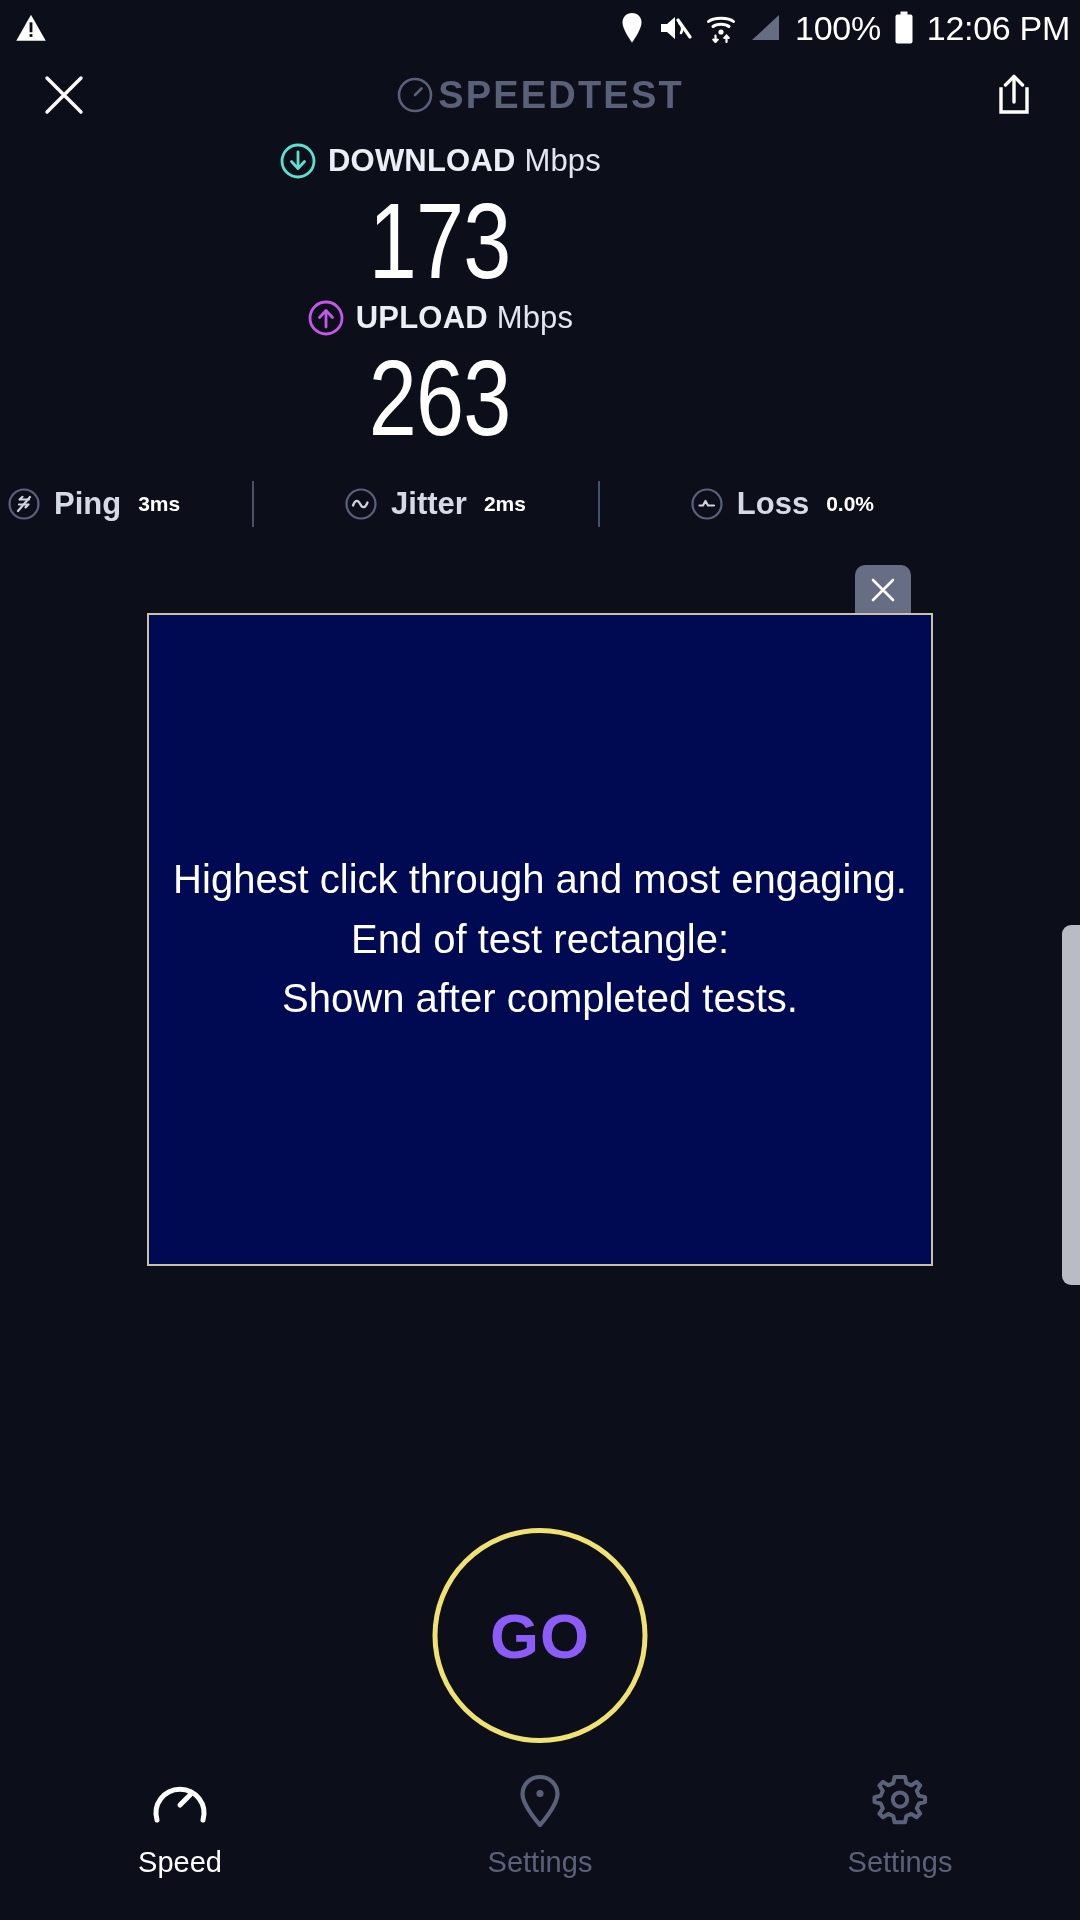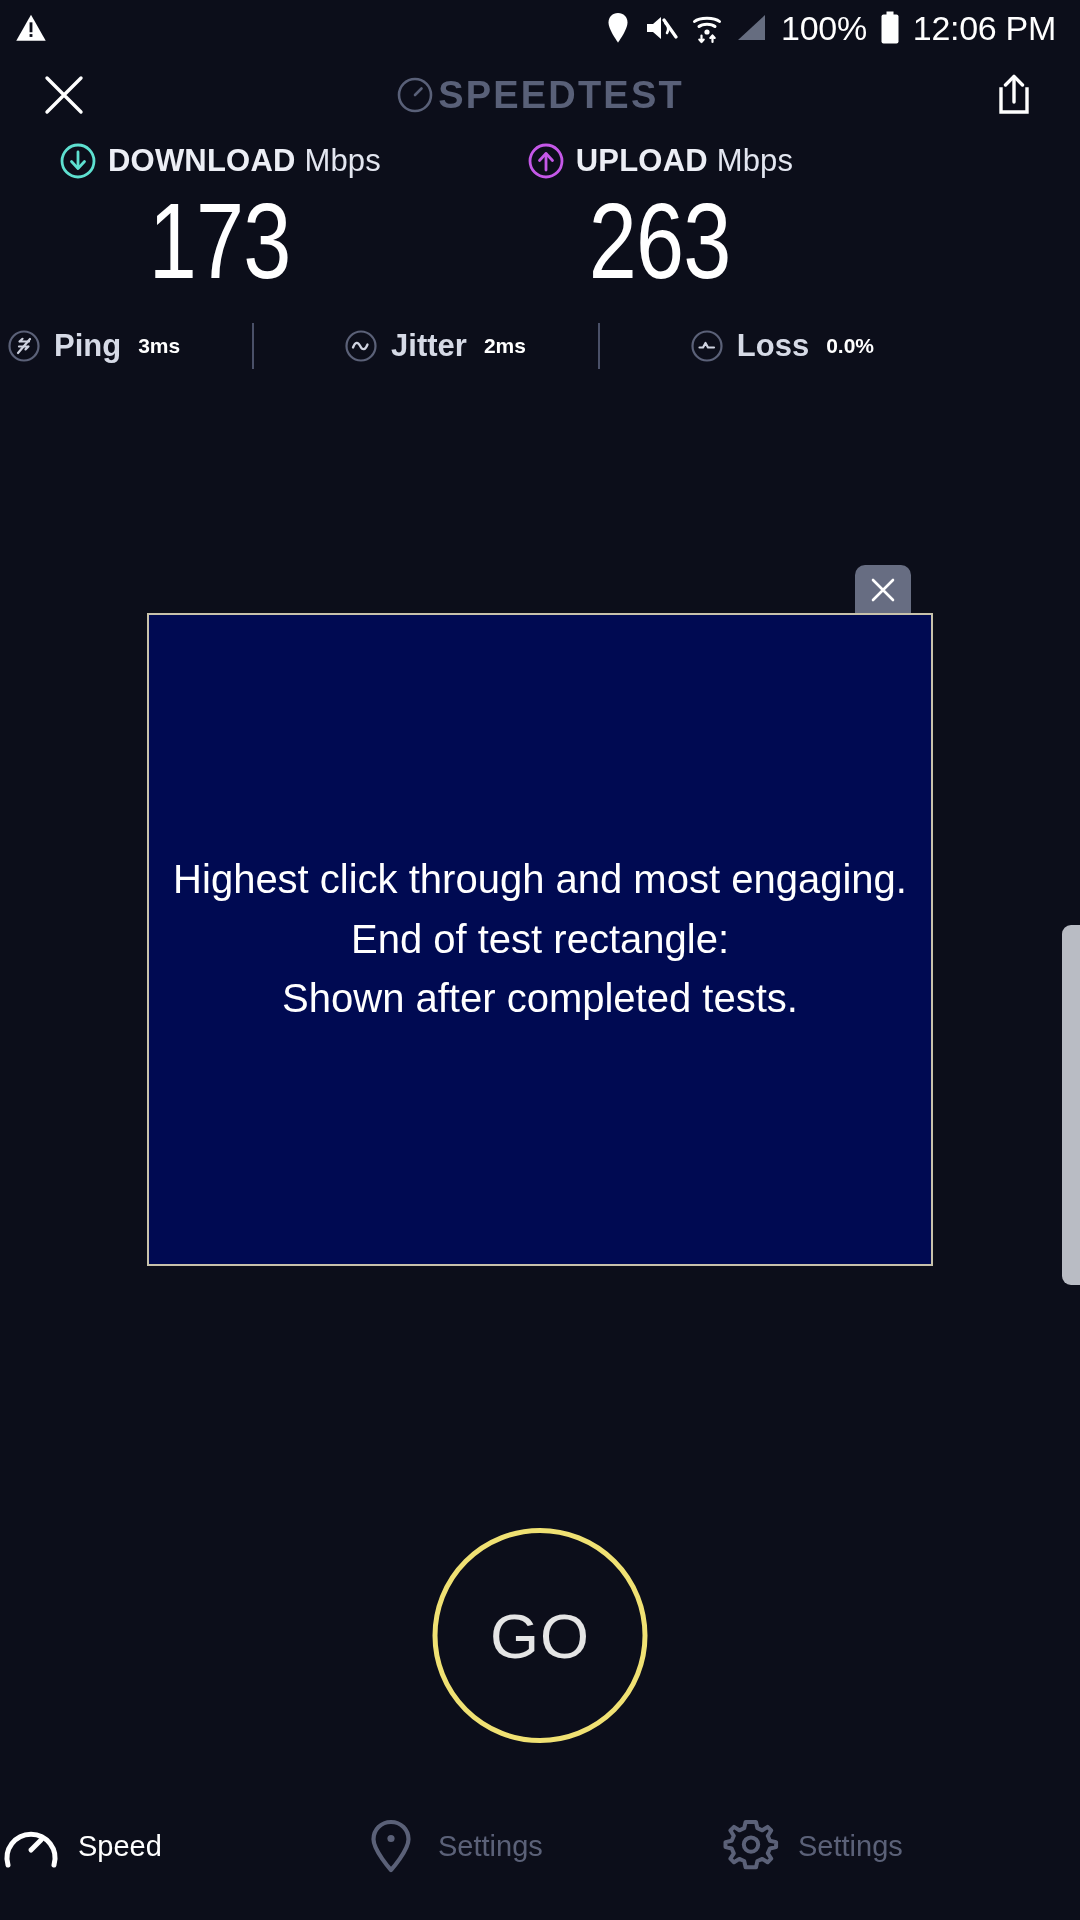--- a/index.html
+++ b/index.html
@@ -21,21 +21,21 @@
   }
 
   
   .status-bar {
     position: absolute;
     top: 0; left: 0;
     width: 1080px;
     height: 56px;
     display: flex;
     align-items: center;
-    padding: 0 24px 0 14px;
+    padding: 0 10px 0 14px;
   }
   .status-left { display: flex; align-items: center; }
   .status-right {
     margin-left: auto;
     display: flex;
     align-items: center;
     gap: 13px;
   }
   .status-text {
     color: #ffffff;
@@ -90,20 +90,21 @@
 
   
   .results {
     position: absolute;
     top: 140px; left: 0;
     width: 1080px;
   }
   .dl-ul-row {
     display: flex;
     width: 880px;
+    flex-direction: column;
   }
   .metric-col {
     flex: 1;
     display: flex;
     flex-direction: column;
     align-items: center;
   }
   .metric-head {
     display: flex;
     align-items: center;
@@ -227,40 +228,40 @@
     height: 215px;
     border: 5px solid #f0e173;
     border-radius: 50%;
     display: flex;
     align-items: center;
     justify-content: center;
     cursor: pointer;
     background: transparent;
   }
   .go-label {
-    color: #e5e5e5;
+    color: #8b5cf6;
     font-size: 63px;
-    font-weight: 400;
+    font-weight: 700;
     letter-spacing: 1px;
   }
 
   
   .bottom-nav {
     position: absolute;
     left: 0;
     bottom: 0;
     width: 1080px;
     height: 168px;
     display: flex;
     background: #0c0e1a;
   }
   .nav-item {
     flex: 1;
     display: flex;
-    flex-direction: row;
+    flex-direction: column;
     align-items: center;
     justify-content: flex-start;
     padding-top: 20px;
     gap: 16px;
     cursor: pointer;
   }
   .nav-label {
     font-size: 29px;
     font-weight: 400;
   }

